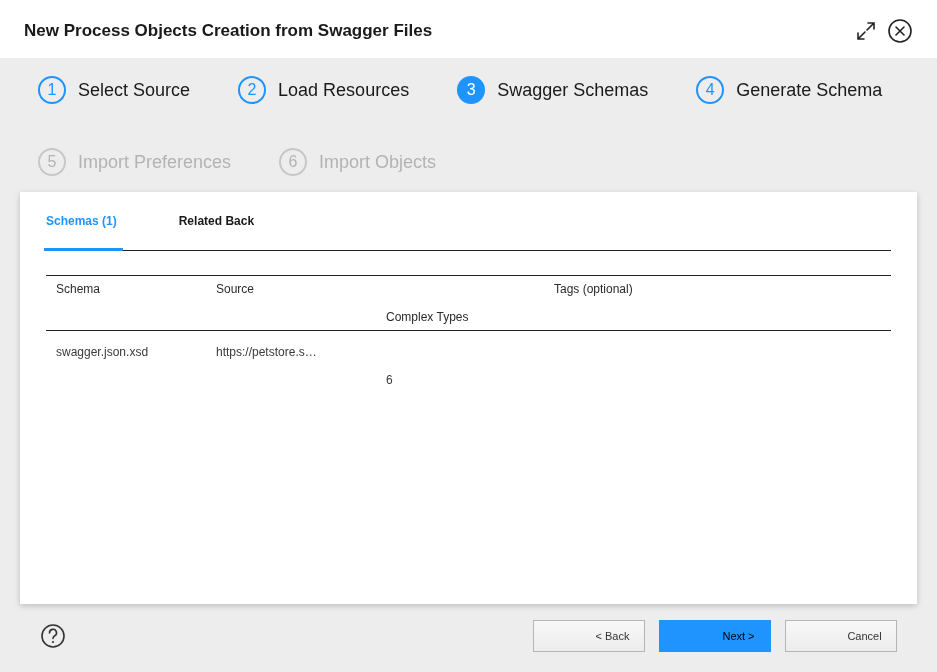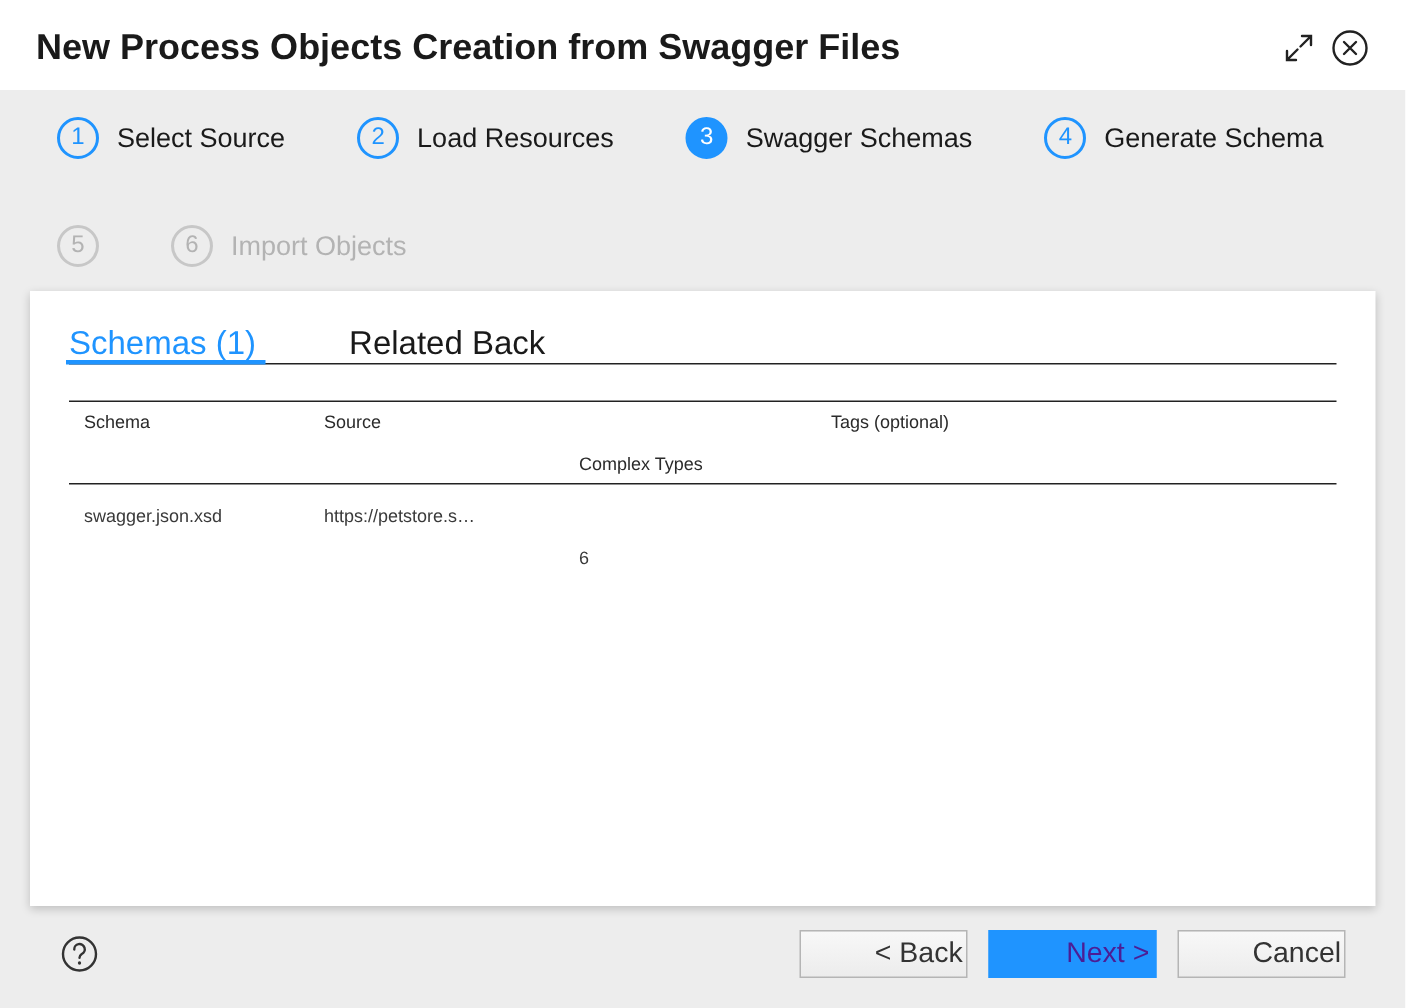--- a/index.html
+++ b/index.html
@@ -20,21 +20,21 @@
       display: flex;
       flex-direction: column;
     }
     .header {
       display: flex;
       align-items: center;
       justify-content: space-between;
       padding: 18px 24px 14px 24px;
     }
     .dialog-title {
-      font-size: 24px;
+      font-size: 17px;
       font-weight: 600;
       color: #1a1a1a;
     }
     .header-icons {
       display: flex;
       align-items: center;
       gap: 10px;
     }
     .expand-icon svg, .close-icon svg {
       display: block;
@@ -105,24 +105,24 @@
       display: flex;
       flex-direction: column;
     }
     .tabs {
       display: flex;
       gap: 62px;
       border-bottom: 1px solid #222;
       padding-bottom: 0;
     }
     .tab {
-      font-size: 22px;
-      font-weight: 400;
+      font-size: 12px;
+      font-weight: 700;
       color: #1a1a1a;
-      padding-bottom: 0;
+      padding-bottom: 22px;
       cursor: pointer;
       position: relative;
     }
     .tab.active {
       color: #1f94ff;
     }
     .tab.active::after {
       content: '';
       position: absolute;
       left: -2px;
@@ -180,31 +180,31 @@
       justify-content: center;
       cursor: pointer;
     }
     .spacer { flex: 1; }
     .btn {
       min-width: 112px;
       height: 32px;
       border: 1px solid #b5b5b5;
       background: linear-gradient(#f8f8f8, #ececec);
       color: #333;
-      font-size: 19px;
+      font-size: 11px;
       cursor: pointer;
       display: flex;
       align-items: center;
       justify-content: center;
       padding-left: 47px;
     }
     .btn.primary {
       background: #1f94ff;
       border-color: #1f94ff;
-      color: #4c1d95;
+      color: #000000;
       text-align: center;
     }
   </style>
 </head>
 <body>
 
 <div class="dialog">
 
   <div class="header">
     <div class="dialog-title">New Process Objects Creation from Swagger Files</div>
@@ -238,20 +238,21 @@
       <div class="step active">
         <span class="step-num">3</span>
         <span>Swagger Schemas</span>
       </div>
       <div class="step">
         <span class="step-num">4</span>
         <span>Generate Schema</span>
       </div>
       <div class="step disabled">
         <span class="step-num">5</span>
+        <span>Import Preferences</span>
       </div>
       <div class="step disabled">
         <span class="step-num">6</span>
         <span>Import Objects</span>
       </div>
     </div>
 
     <div class="panel">
       <div class="tabs">
         <div class="tab active">Schemas (1)</div>

